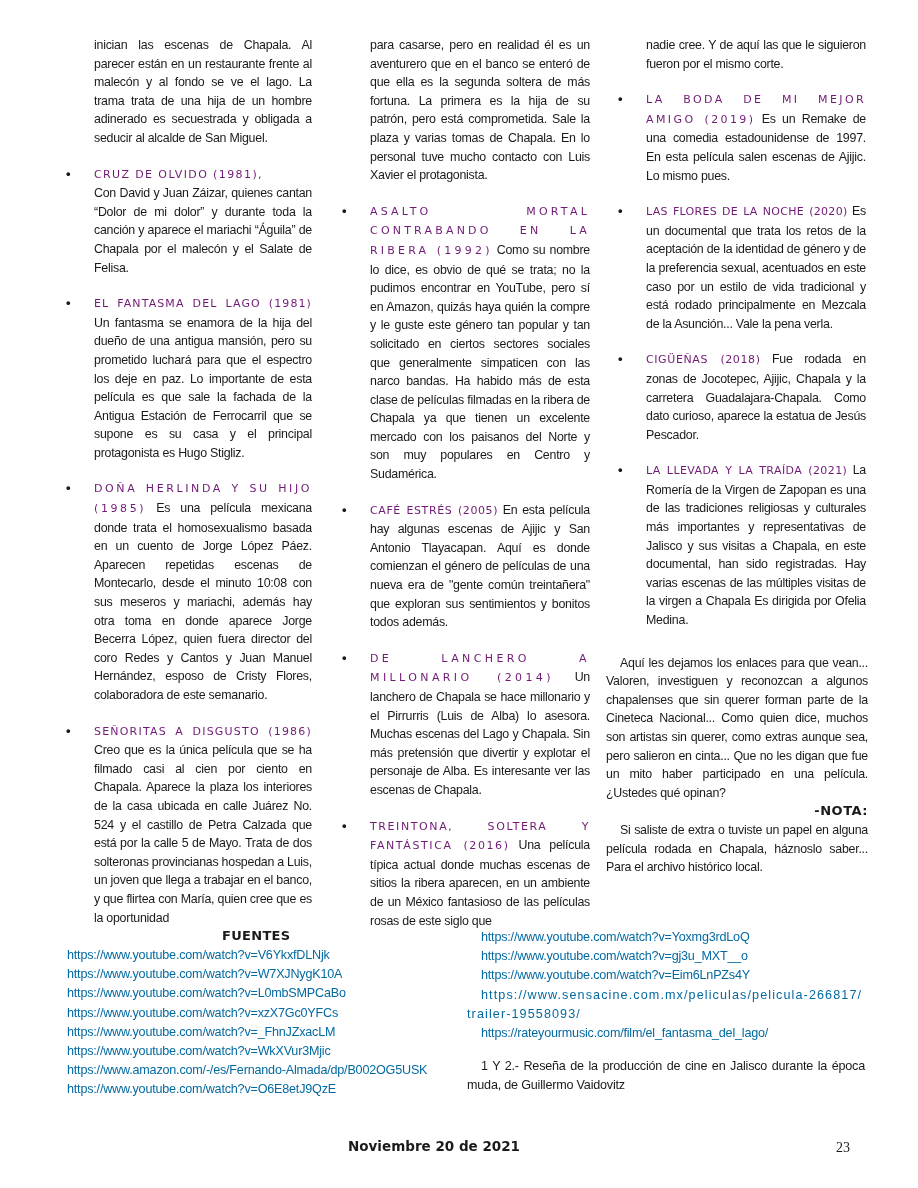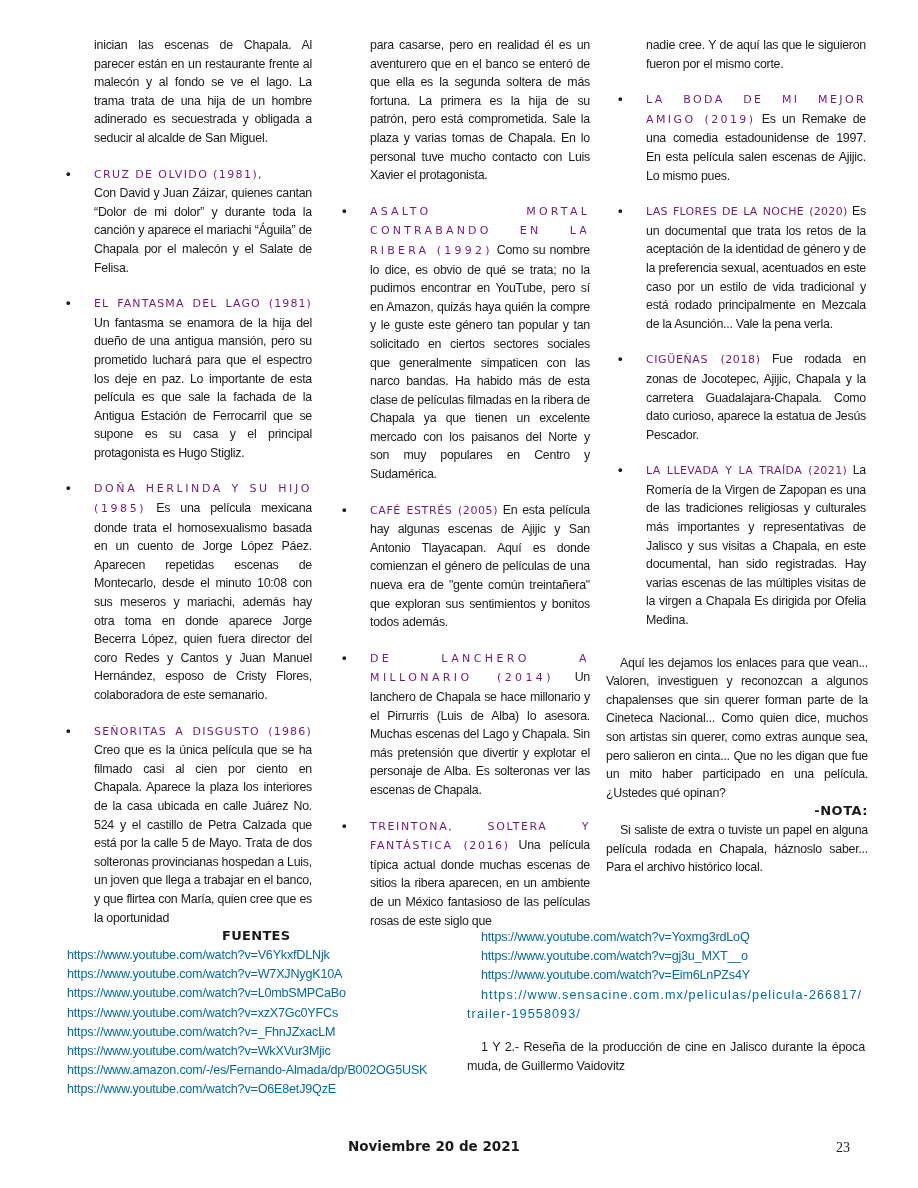--- a/index.html
+++ b/index.html
@@ -61,21 +61,21 @@
     <p><span class="title" style="letter-spacing:3.2px">ASALTO MORTAL CONTRABANDO EN LA RIBERA (1992)</span><span> Como su nombre lo dice, es obvio de qué se trata; no la pudimos encontrar en YouTube, pero sí en Amazon, quizás haya quién la compre y le guste este género tan popular y tan solicitado en ciertos sectores sociales que generalmente simpaticen con las narco bandas. Ha habido más de esta clase de películas filmadas en la ribera de Chapala ya que tienen un excelente mercado con los paisanos del Norte  y son muy populares en Centro y Sudamérica.</span></p>
   </div>
 
   <div class="item">
     <span class="bullet">•</span>
     <p><span class="title">CAFÉ ESTRÉS (2005)</span><span> En esta película hay algunas escenas  de Ajijic y San Antonio Tlayacapan. Aquí es donde comienzan el género de películas  de una nueva era de "gente común treintañera" que exploran sus sentimientos y bonitos todos además.</span></p>
   </div>
 
   <div class="item">
     <span class="bullet">•</span>
-    <p><span class="title" style="letter-spacing:3.4px">DE LANCHERO A MILLONARIO (2014)</span><span> Un lanchero de Chapala se hace millonario y el Pirrurris (Luis de  Alba) lo asesora. Muchas escenas del Lago y Chapala. Sin más pretensión que divertir y explotar el personaje de Alba. Es solteronas ver las escenas de Chapala.</span></p>
+    <p><span class="title" style="letter-spacing:3.4px">DE LANCHERO A MILLONARIO (2014)</span><span> Un lanchero de Chapala se hace millonario y el Pirrurris (Luis de  Alba) lo asesora. Muchas escenas del Lago y Chapala. Sin más pretensión que divertir y explotar el personaje de Alba. Es interesante ver las escenas de Chapala.</span></p>
   </div>
 
   <div class="item">
     <span class="bullet">•</span>
     <p><span class="title" style="letter-spacing:1.6px">TREINTONA, SOLTERA Y FANTÁSTICA (2016)</span><span> Una película típica actual donde muchas escenas de sitios la ribera aparecen, en un ambiente de un México fantasioso de las películas rosas de este siglo que</span></p>
   </div>
 </div>
 
 <div class="col col-3">
   <p>nadie cree. Y de aquí las que le siguieron fueron por el mismo corte.</p>
@@ -118,17 +118,18 @@
   <a class="src-link">https://www.youtube.com/watch?v=WkXVur3Mjic</a>
   <a class="src-link">https://www.amazon.com/-/es/Fernando-Almada/dp/B002OG5USK</a>
   <a class="src-link">https://www.youtube.com/watch?v=O6E8etJ9QzE</a>
 </div>
 
 <div class="src-right">
   <a class="src-link ind">https://www.youtube.com/watch?v=Yoxmg3rdLoQ</a>
   <a class="src-link ind">https://www.youtube.com/watch?v=gj3u_MXT__o</a>
   <a class="src-link ind">https://www.youtube.com/watch?v=Eim6LnPZs4Y</a>
   <a class="src-link ind just">https://www.sensacine.com.mx/peliculas/pelicula-266817/ trailer-19558093/</a>
+  <a class="src-link ind">https://rateyourmusic.com/film/el_fantasma_del_lago/</a>
   <p class="note">1 Y 2.- Reseña de la producción de cine en Jalisco durante la época muda, de Guillermo Vaidovitz</p>
 </div>
 
 <div class="footer-date">Noviembre 20 de 2021</div>
 <div class="page-num">23</div>
 
 </body></html>

